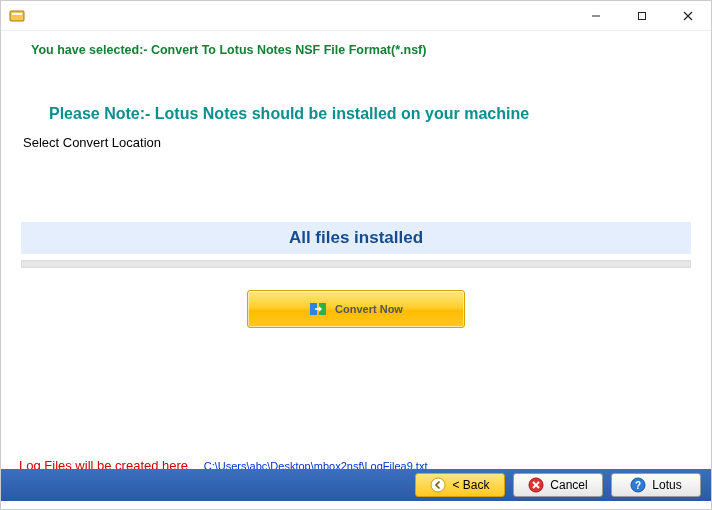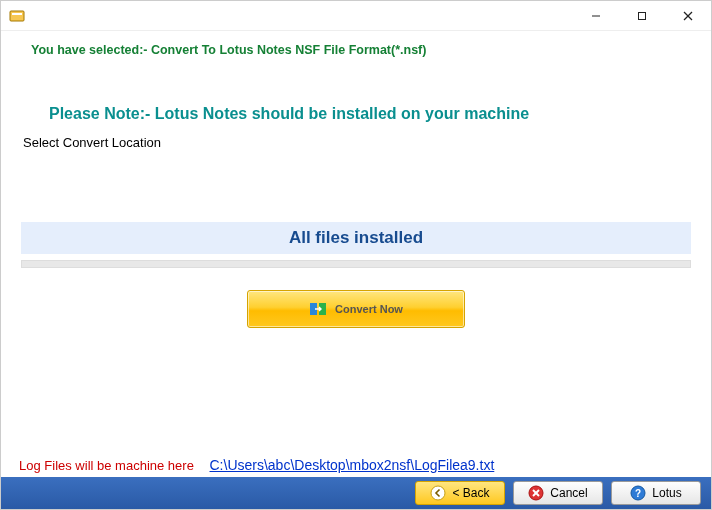--- a/index.html
+++ b/index.html
@@ -139,27 +139,27 @@
     position:absolute;
     left:18px;
     bottom:4px;
     font-size:13px;
     color:#c00;
   }
   .log-link {
     color:#0033cc;
     text-decoration:underline;
     margin-left:12px;
-    font-size:14px;
+    font-size:11px;
   }
 
   
   .bottom-bar {
     position:absolute;
-    left:0; right:0; bottom:0;
+    left:0; right:0; bottom:8px;
     height:32px;
     background: linear-gradient(#3a6fbf, #2a5aa6);
     display:flex;
     justify-content:flex-end;
     align-items:center;
     gap:8px;
     padding-right:10px;
   }
   .bar-btn {
     height:24px;
@@ -223,21 +223,21 @@
       <svg width="18" height="18" viewBox="0 0 18 18">
           <rect x="1" y="3" width="7" height="12" fill="#2b86d9"></rect>
           <rect x="10" y="3" width="7" height="12" fill="#2bb24a"></rect>
           <path d="M6 9 L12 9 M10 7 L12 9 L10 11" fill="none" stroke="#fff" stroke-width="1.4"></path>
         </svg>
     </span>
     <span>Convert Now</span>
   </div>
 
   <div class="log-line">
-    <span>Log Files will be machine here</span>
+    <span>Log Files will be created here</span>
     <a class="log-link" href="#">C:\Users\abc\Desktop\mbox2nsf\LogFilea9.txt</a>
   </div>
 
 </div>
 
 <div class="bottom-bar">
   <div class="bar-btn back">
     <span class="icon16">
       <svg width="16" height="16" viewBox="0 0 16 16">
           <circle cx="8" cy="8" r="7" fill="#fff" stroke="#c6a017"></circle>

